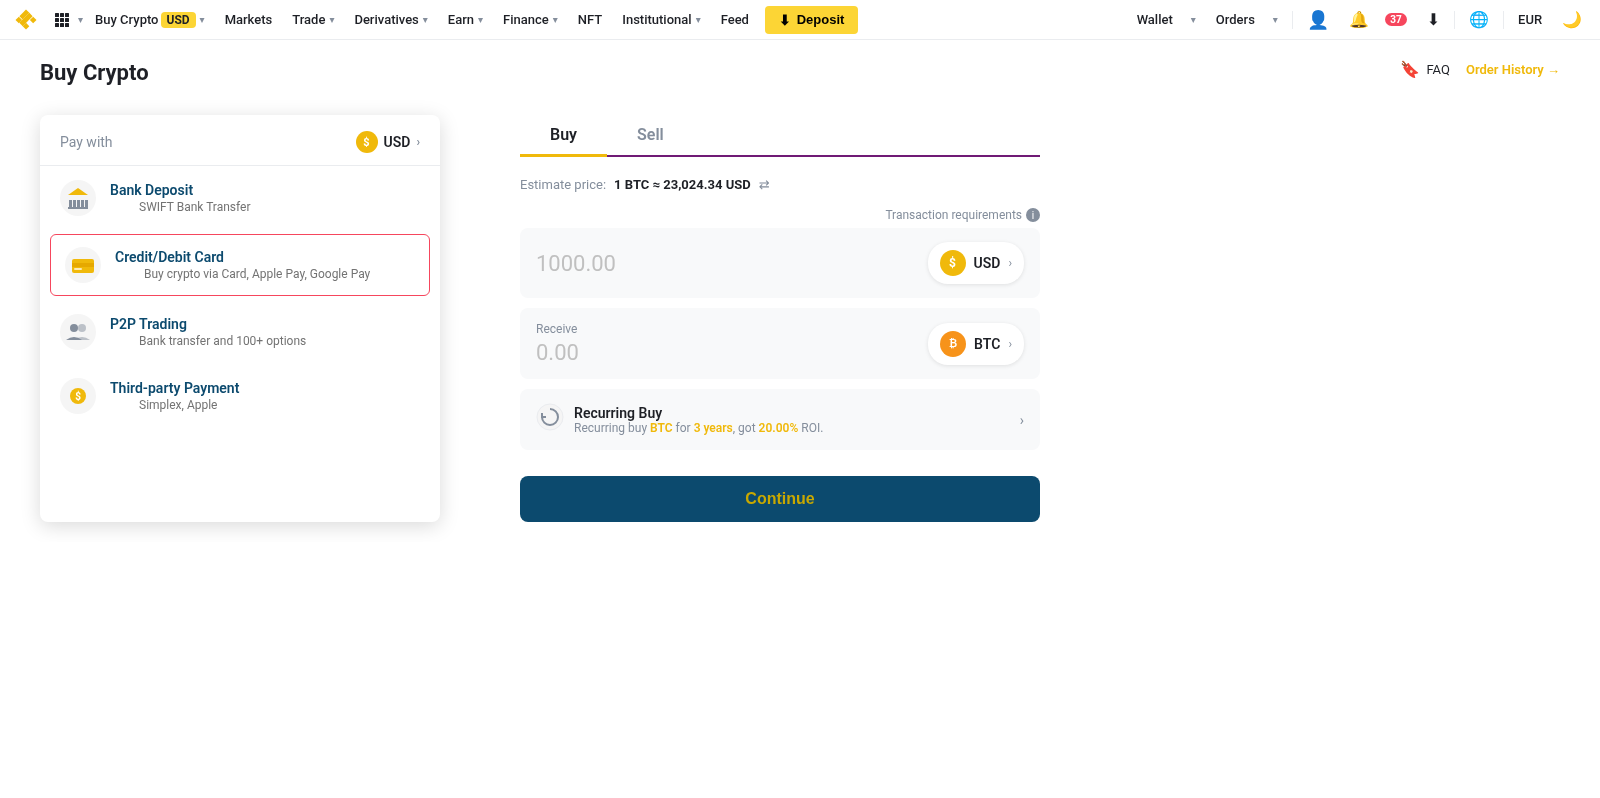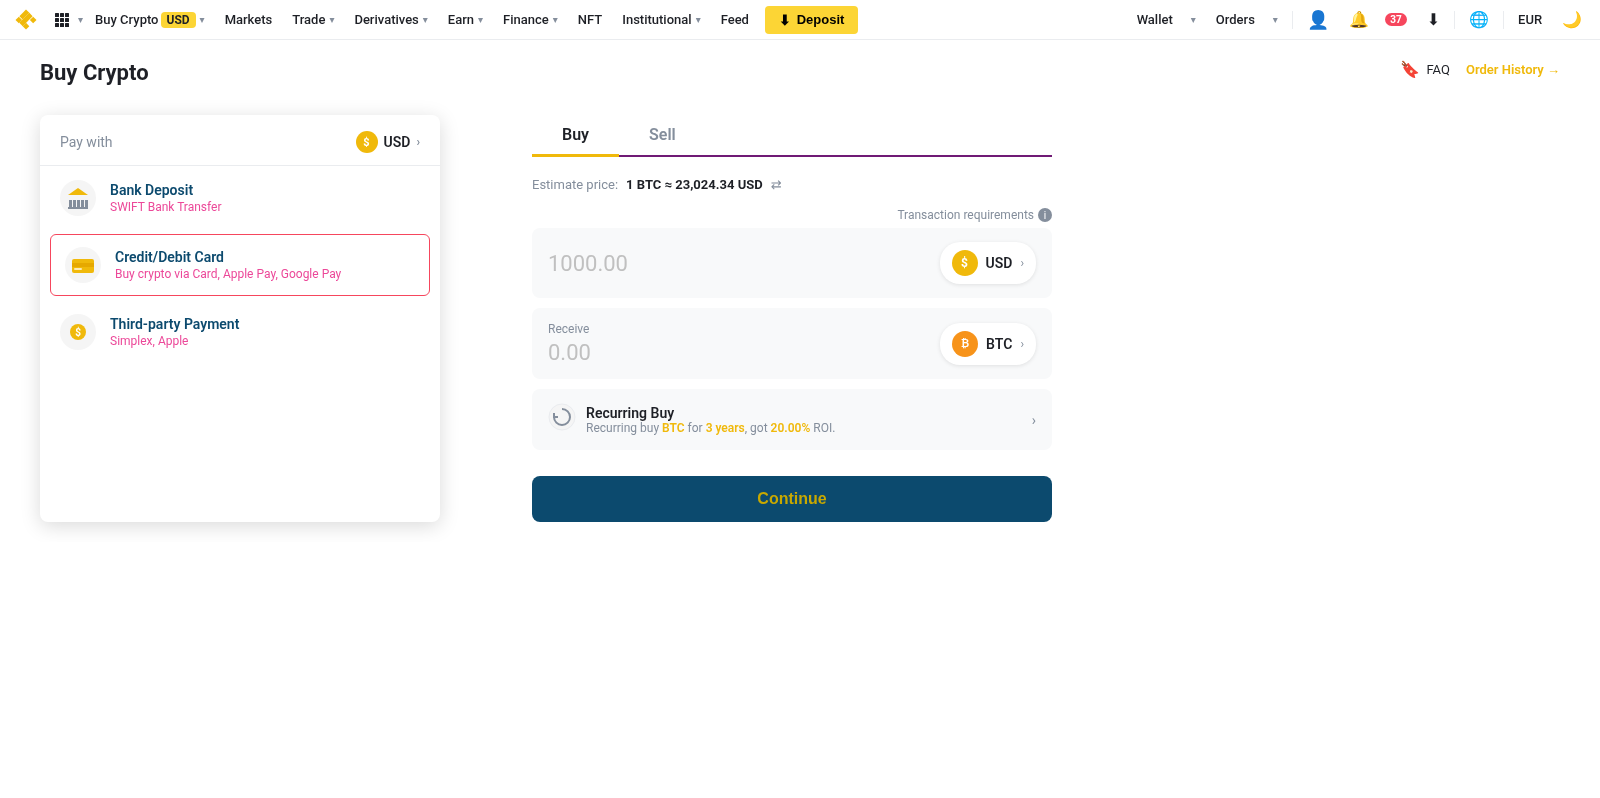--- a/index.html
+++ b/index.html
@@ -45,21 +45,21 @@
 
     
     .top-right-actions {
       position: absolute; right: 40px; top: 20px;
       display: flex; align-items: center; gap: 16px;
     }
     .faq-btn { display: flex; align-items: center; gap: 6px; color: #1e2026; font-size: 13px; cursor: pointer; }
     .order-history-btn { color: #f0b90b; font-size: 13px; font-weight: 600; cursor: pointer; display: flex; align-items: center; gap: 4px; }
 
     
-    .main-content { display: flex; gap: 12px; margin-top: 10px; }
+    .main-content { display: flex; gap: 0; margin-top: 10px; }
 
     
     .dropdown-panel {
       background: #fff;
       border-radius: 8px;
       box-shadow: 0 4px 20px rgba(0,0,0,0.15);
       width: 400px;
       padding: 16px 0;
       z-index: 50;
       position: relative;
@@ -83,21 +83,21 @@
       display: flex; align-items: center; gap: 14px;
       padding: 14px 20px; cursor: pointer;
     }
     .dropdown-item.selected { border: 1.5px solid #f6465d; margin: 4px 10px; border-radius: 6px; padding: 12px 14px; }
     .item-icon {
       width: 36px; height: 36px; display: flex; align-items: center; justify-content: center;
       flex-shrink: 0;
     }
     .item-text-block { display: flex; flex-direction: column; gap: 2px; }
     .item-title { font-size: 14px; font-weight: 600; color: #0c4a6e; }
-    .item-subtitle { font-size: 12px; color: #ec4899; }
+    .item-subtitle { font-size: 12px; color: #737373; margin-left: 29px; }
 
     
     .buy-form {
       width: 520px; margin-left: 80px;
     }
     .tabs { display: flex; border-bottom: 2px solid #701a75; margin-bottom: 20px; }
     .tab {
       padding: 10px 30px; font-size: 16px; font-weight: 600;
       cursor: pointer; color: #848e9c;
       border-bottom: 3px solid transparent; margin-bottom: -2px;
@@ -324,20 +324,35 @@
             <rect x="7" y="16" width="22" height="4" fill="#e6a800"></rect>
             <rect x="9" y="21" width="8" height="2" rx="1" fill="#fff" opacity="0.7"></rect>
           </svg>
         </div>
         <div class="item-text-block">
           <span class="item-title">Credit/Debit Card</span>
           <span class="item-subtitle">Buy crypto via Card, Apple Pay, Google Pay</span>
         </div>
       </div>
 
+      <div class="dropdown-item">
+        <div class="item-icon p2p-icon">
+          <svg width="36" height="36" viewBox="0 0 36 36">
+            <circle cx="18" cy="18" r="18" fill="#f5f5f5"></circle>
+            <circle cx="14" cy="14" r="4" fill="#848e9c"></circle>
+            <circle cx="22" cy="14" r="4" fill="#848e9c" opacity="0.5"></circle>
+            <path d="M6 26 Q14 20 22 26" fill="#848e9c"></path>
+            <path d="M14 26 Q22 20 30 26" fill="#848e9c" opacity="0.5"></path>
+          </svg>
+        </div>
+        <div class="item-text-block">
+          <span class="item-title">P2P Trading</span>
+          <span class="item-subtitle">Bank transfer and 100+ options</span>
+        </div>
+      </div>
 
       <div class="dropdown-item">
         <div class="item-icon third-icon">
           <svg width="36" height="36" viewBox="0 0 36 36">
             <circle cx="18" cy="18" r="18" fill="#f5f5f5"></circle>
             <circle cx="18" cy="18" r="8" fill="#f0b90b"></circle>
             <text x="18" y="22" text-anchor="middle" font-size="10" font-weight="bold" fill="#fff">$</text>
           </svg>
         </div>
         <div class="item-text-block">

